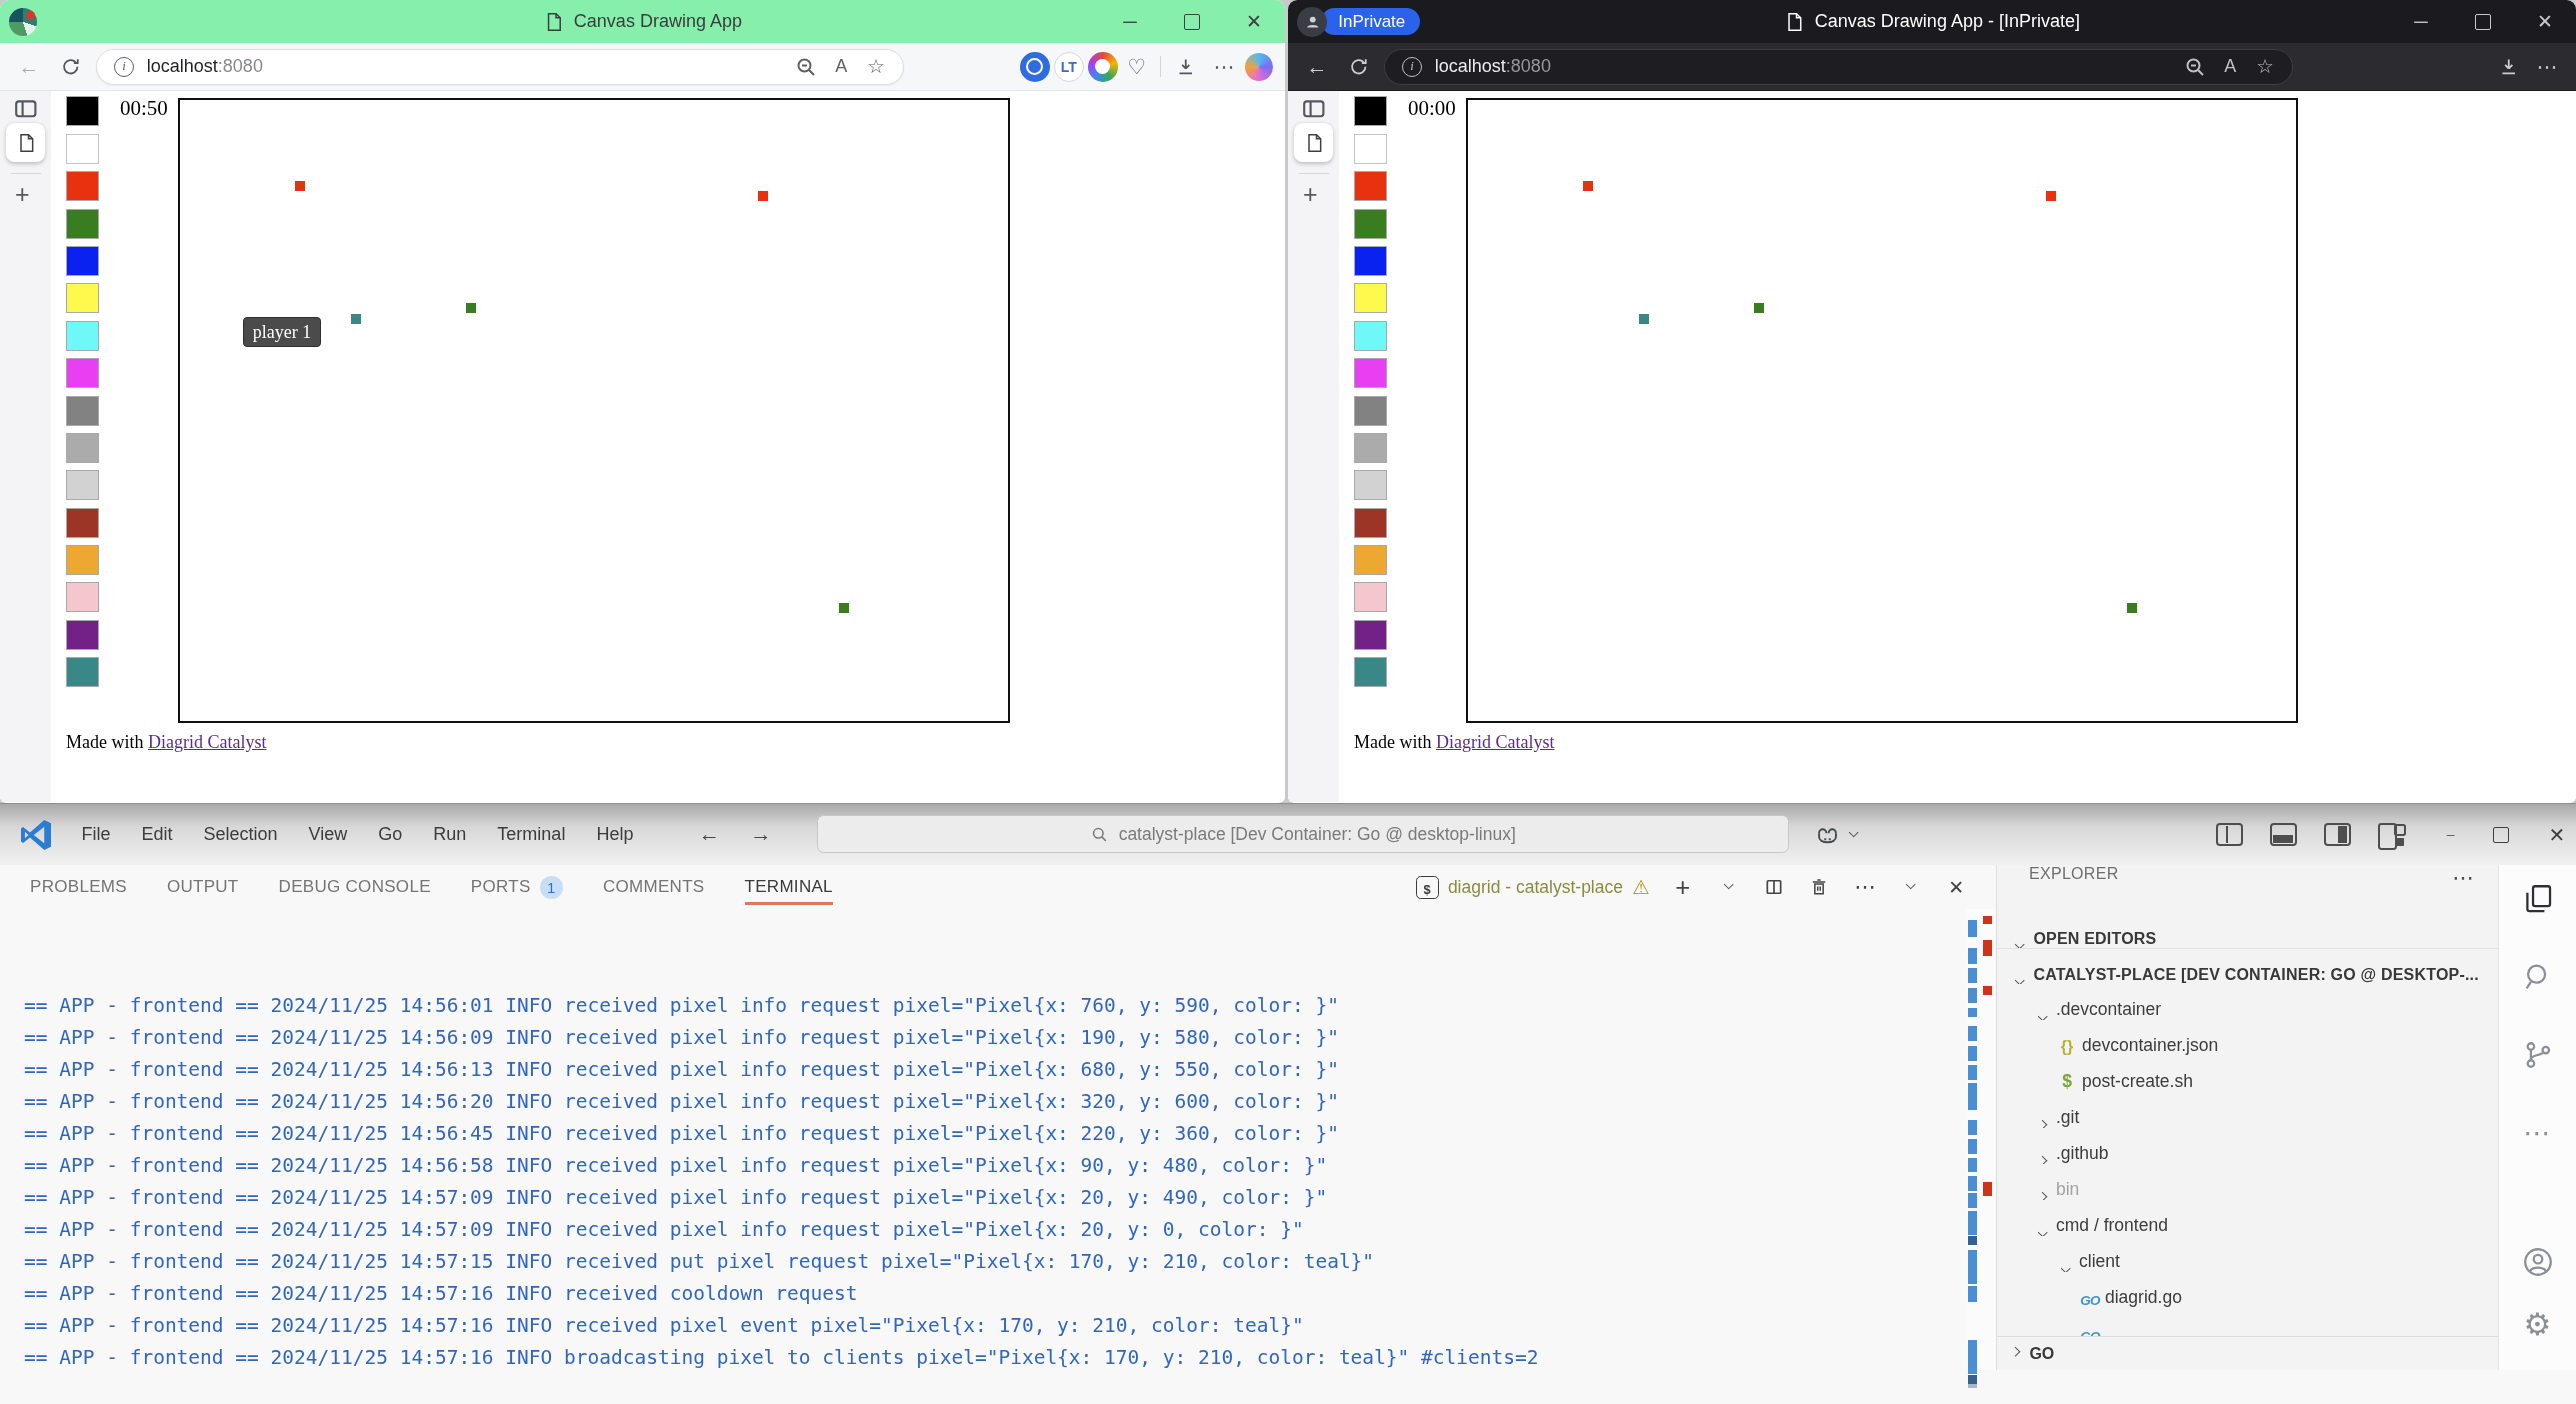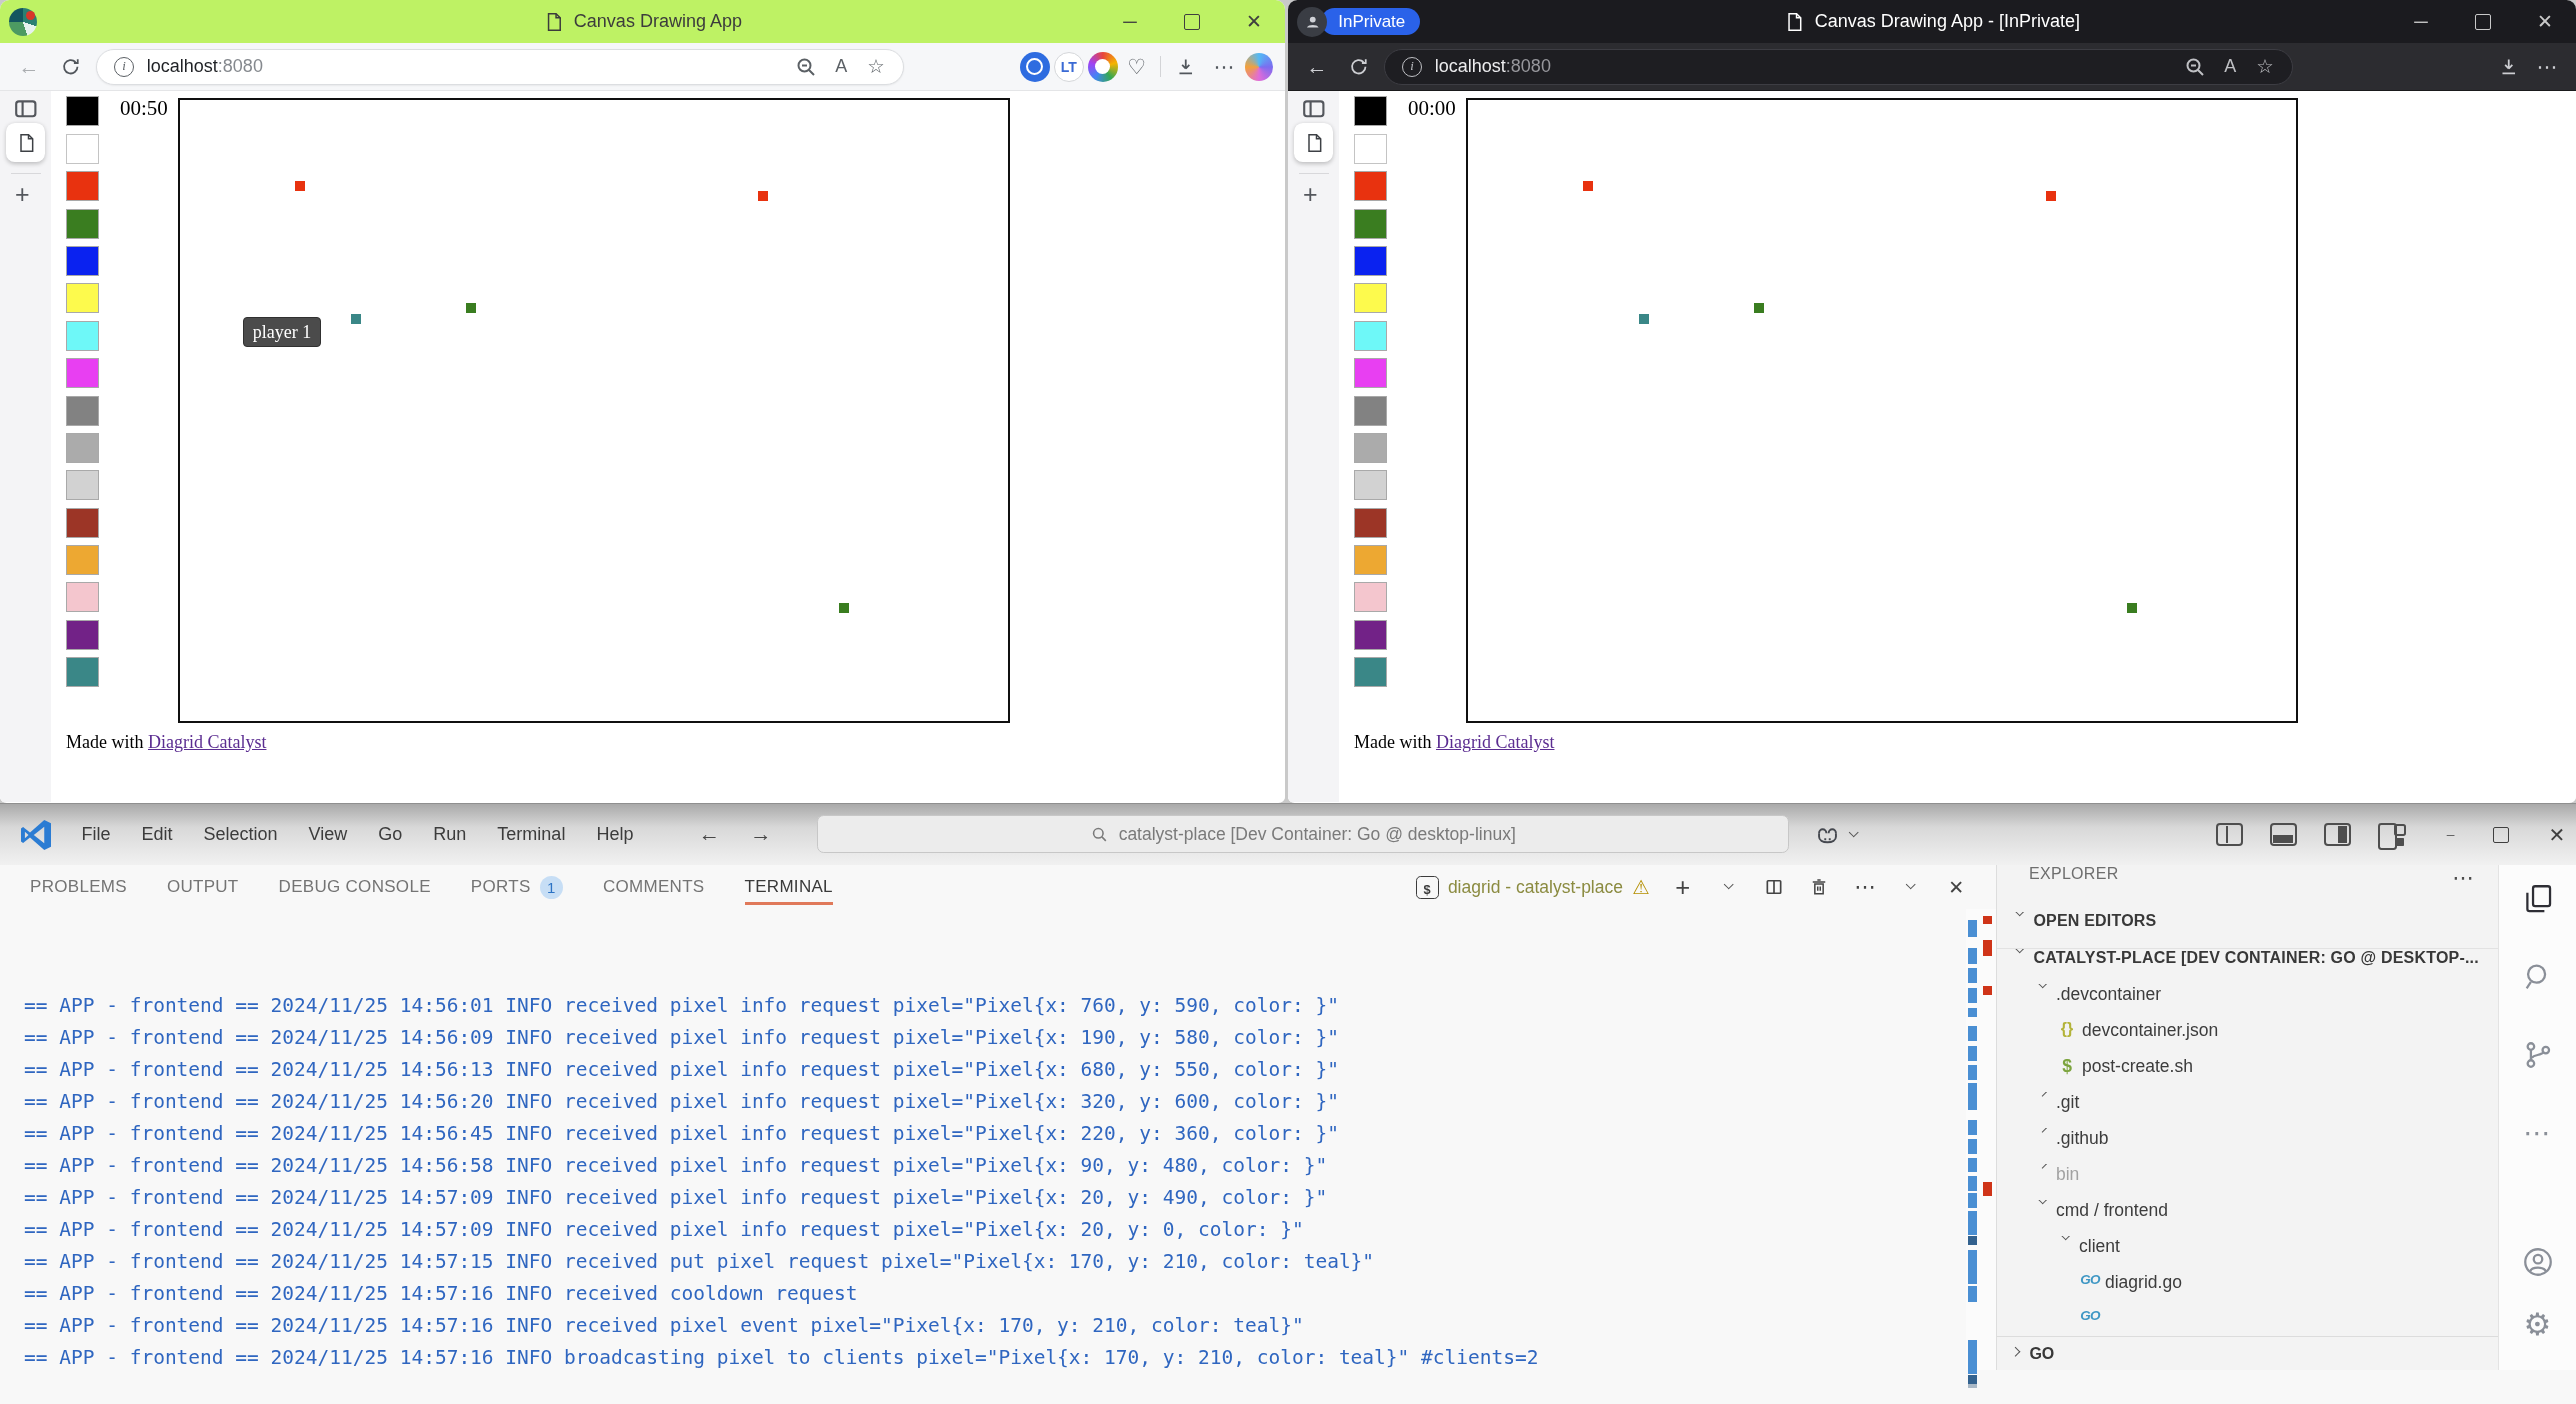--- a/index.html
+++ b/index.html
@@ -5,21 +5,21 @@
   *{margin:0;padding:0;box-sizing:border-box}
   html,body{width:2576px;height:1404px}
   body{position:relative;overflow:hidden;background:#c9c9c9;font-family:"Liberation Sans",sans-serif;-webkit-font-smoothing:antialiased}
 
   
   .browser{position:absolute;top:0;height:803px;border-radius:9.4px 9.4px 6.7px 6.7px;overflow:hidden}
   .browser.light{left:0;width:1285px;background:#fff}
   .browser.dark{left:1288px;width:1288px;background:#fff}
 
   .bt-titlebar{height:43px;display:flex;align-items:center;position:relative;padding:0 9.4px}
-  .light .bt-titlebar{background:#bef264}
+  .light .bt-titlebar{background:#86efac}
   .dark  .bt-titlebar{background:#1b1b1f}
   .bt-title{position:absolute;left:50%;transform:translateX(-50%);display:flex;align-items:center;gap:10.8px;font-size:18px;white-space:nowrap}
   .light .bt-title{color:#3c3c3c}
   .dark  .bt-title{color:#ffffff}
   .bt-title svg{width:20px;height:20px}
   .bt-controls{position:absolute;right:0;top:0;height:100%;display:flex}
   .bt-ctl{width:62px;height:100%;display:flex;align-items:center;justify-content:center;font-size:19px}
   .light .bt-ctl{color:#3f3f3f}
   .dark  .bt-ctl{color:#c9c9c9}
   .ctl-box{width:16px;height:16px;border:1.7px solid currentColor;border-radius:2px}
@@ -121,21 +121,21 @@
   .mark{position:absolute;width:9.4px}
   .mark.b{left:2px;background:#4a8fd3}
   .mark.d{left:2px;background:#33628f}
   .mark.g{left:2px;background:#a9b8c6}
   .mark.r{left:17px;background:#cf3418}
 
   .sidebar{position:absolute;left:1996px;top:0;width:502px;height:505px;background:#f3f3f3;border-left:0.7px solid #dddddd;overflow:hidden}
   .sb-head{height:47px;display:flex;align-items:flex-start;padding:0 23px 0 32px;font-size:16px;letter-spacing:0.3px;color:#6e6e6e}
   .sb-dots{margin-left:auto;font-size:21.5px;color:#4c4c4c;letter-spacing:1.3px;cursor:pointer}
   .sb-rows{position:absolute;left:0;top:47px;right:0;bottom:0}
-  .srow{height:36px;display:flex;align-items:flex-start;font-size:17.5px;color:#3c3c3c;white-space:nowrap;overflow:hidden;cursor:pointer}
+  .srow{height:36px;display:flex;align-items:flex-end;font-size:17.5px;color:#3c3c3c;white-space:nowrap;overflow:hidden;cursor:pointer}
   .srow.bold{font-weight:bold;font-size:16px;letter-spacing:0.2px;color:#383838}
   .srow.muted .lbl{color:#a2a2a2}
   .srow.divided{border-top:0.7px solid #e2e2e2}
   .srow .cwrap{width:27px;display:flex;justify-content:center;flex:0 0 auto}
   .srow .iwrap{width:30px;display:flex;justify-content:center;flex:0 0 auto;font-weight:bold}
   .ic-json{color:#b3b339;font-size:16px}
   .ic-shell{color:#7ca43e;font-size:17.5px}
   .ic-go{color:#3f97c4;font-size:13.5px;font-style:italic;letter-spacing:-0.7px}
   .go-section{position:absolute;left:0;bottom:0;width:100%;height:34px;background:#f3f3f3;border-top:0.7px solid #dcdcdc;display:flex;align-items:center;font-weight:bold;font-size:16px;color:#383838;cursor:pointer}
   .go-section .cwrap{width:27px;display:flex;justify-content:center;margin-left:5.4px}

